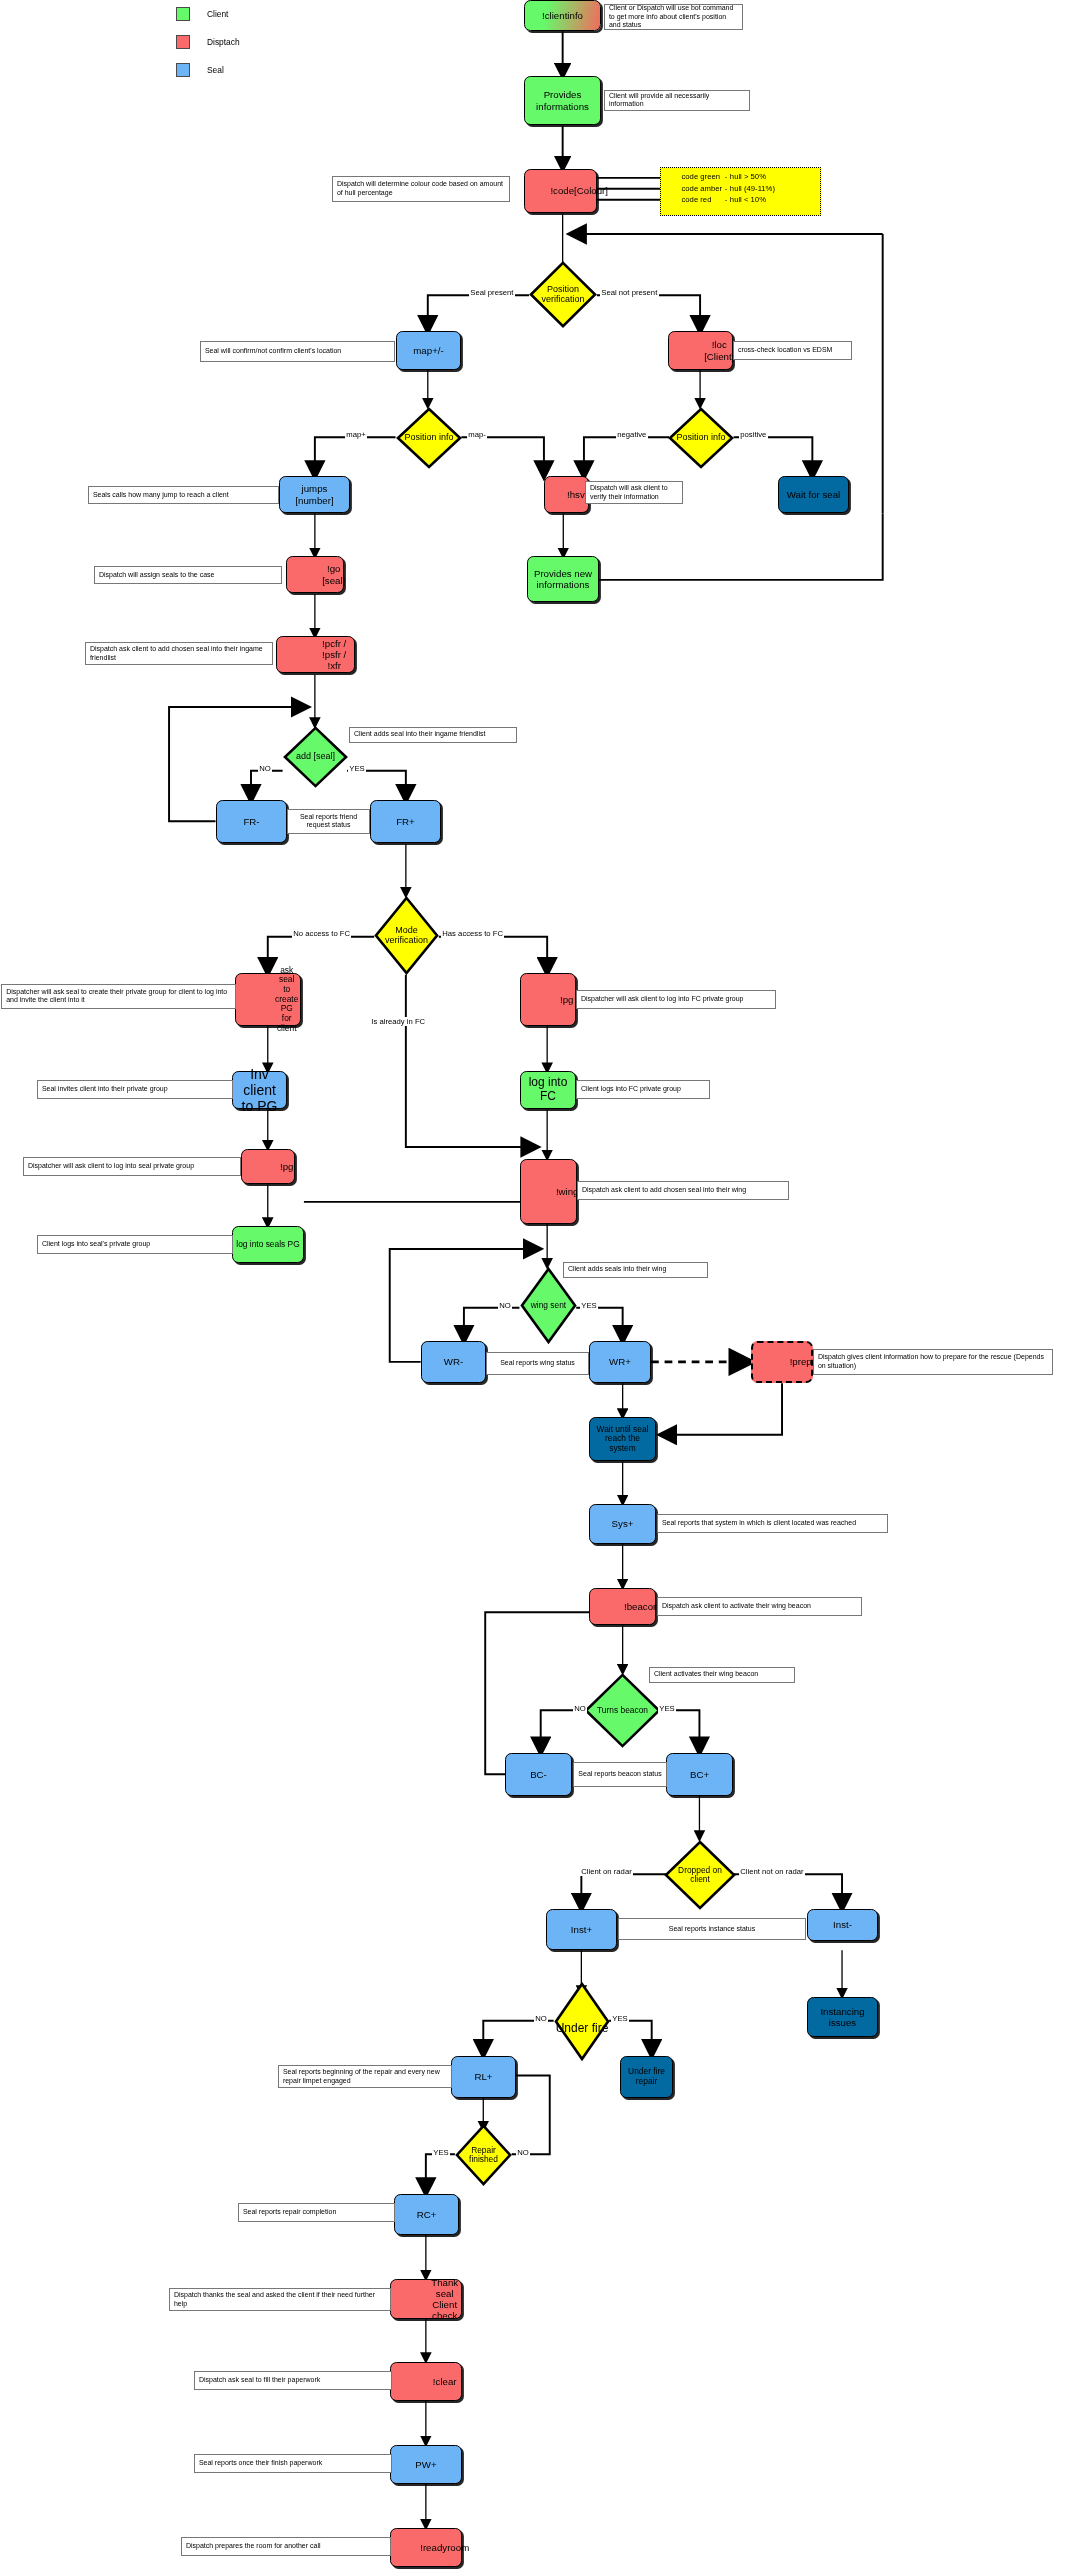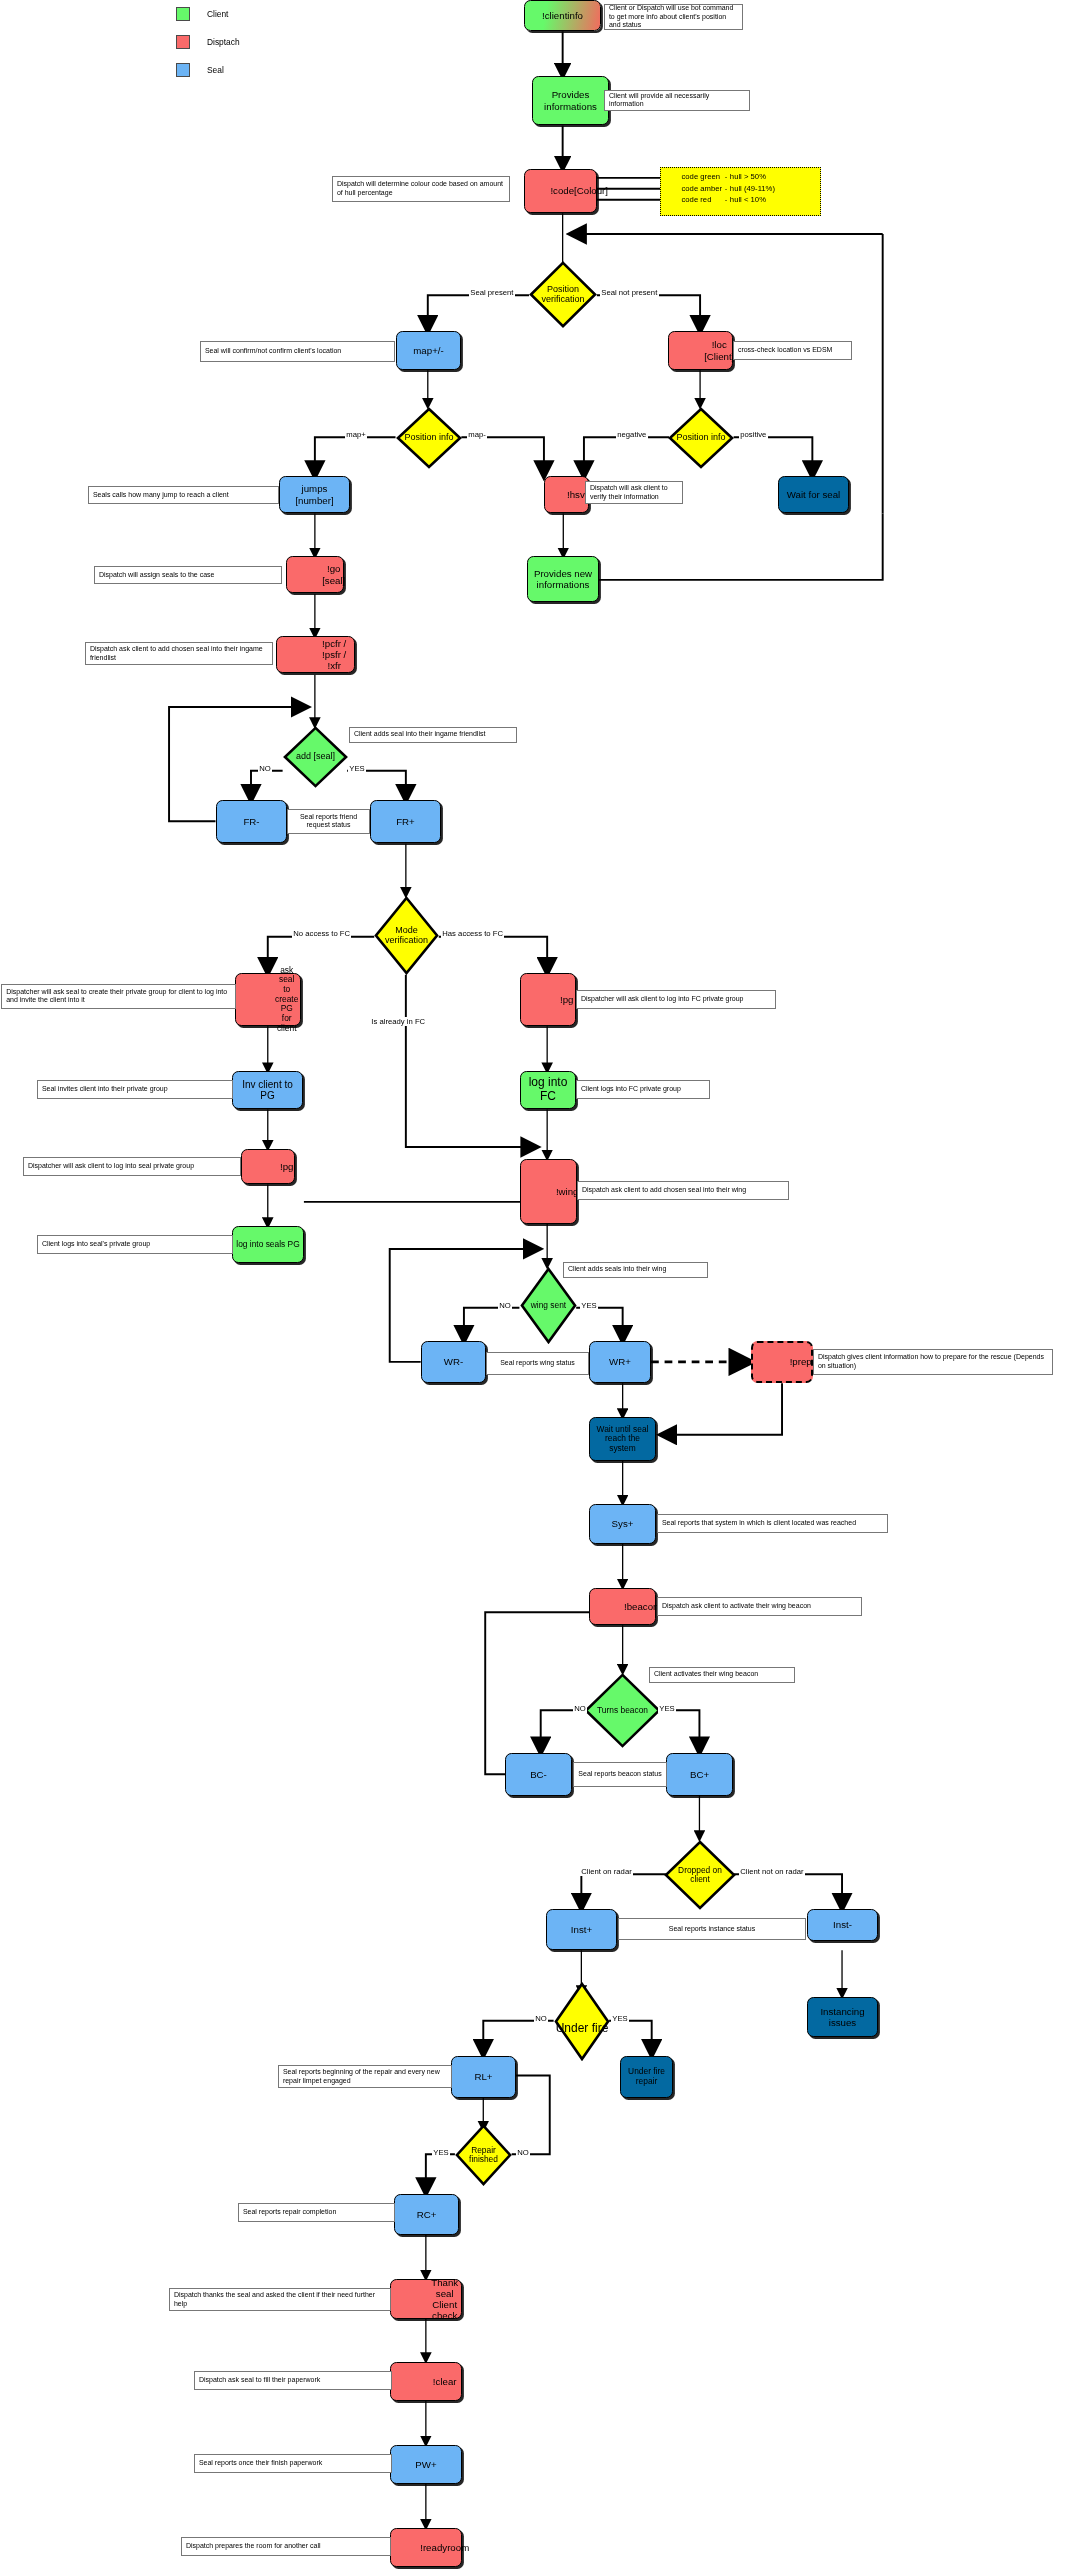--- a/index.html
+++ b/index.html
@@ -175,21 +175,21 @@
   <div class="legendbox" style="left:176px;top:7px;background:#66f96a;"></div>
   <div class="legendlabel" style="left:207px;top:9px;">Client</div>
   <div class="legendbox" style="left:176px;top:35px;background:#fa6a6a;"></div>
   <div class="legendlabel" style="left:207px;top:37px;">Disptach</div>
   <div class="legendbox" style="left:176px;top:63px;background:#6cb4f5;"></div>
   <div class="legendlabel" style="left:207px;top:65px;">Seal</div>
 
   <div class="node gradient" style="left:524px;top:0px;width:77px;height:31px;">!clientinfo</div>
   <div class="note" style="left:604px;top:3.9px;width:139px;height:26px;">Client or Dispatch will use bot command to get more info about client's position and status</div>
 
-  <div class="node green" style="left:524px;top:76px;width:77px;height:49px;white-space:pre-line;margin-left:8px;">Provides
+  <div class="node green" style="left:524px;top:76px;width:77px;height:49px;white-space:pre-line;">Provides
 informations</div>
   <div class="note" style="left:604px;top:90px;width:146px;height:20.7px;">Client will provide all necessarily information</div>
 
   <div class="node red" style="left:524px;top:169px;width:73px;height:44px;">!code[Colour]</div>
   <div class="note" style="left:332px;top:176px;width:178px;height:26px;">Dispatch will determine colour code based on amount of hull percentage</div>
 
   <div class="codebox" style="left:660px;top:167px;width:161px;height:49px;">
     <table>
       <tbody>
           <tr>
@@ -288,21 +288,21 @@
   <div class="elabel" style="left:370px;top:1017px;">Is already in FC</div>
 
   <div class="node red" style="left:235px;top:973px;width:66px;height:53px;white-space:pre-line;font-size:8.4px;">ask seal to
 create PG for
 client</div>
   <div class="note" style="left:1.3px;top:984px;width:235px;height:24.5px;">Dispatcher will ask seal to create their private group for client to log into and invite the client into it</div>
 
   <div class="node red" style="left:520px;top:973px;width:56px;height:53px;">!pg</div>
   <div class="note" style="left:576px;top:990px;width:200px;height:19.4px;">Dispatcher will ask client to log into FC private group</div>
 
-  <div class="node blue" style="left:232px;top:1071px;width:71px;height:38px;font-size:10px;">Inv client to PG</div>
+  <div class="node blue" style="left:232px;top:1071px;width:55px;height:38px;font-size:14px;">Inv client to PG</div>
   <div class="note" style="left:37px;top:1080px;width:196px;height:19.4px;">Seal invites client into their private group</div>
 
   <div class="node green" style="left:520px;top:1071px;width:56px;height:38px;font-size:12px;">log into FC</div>
   <div class="note" style="left:576px;top:1080px;width:134px;height:19.4px;">Client logs into FC private group</div>
 
   <div class="node red" style="left:241px;top:1149px;width:54px;height:35px;">!pg</div>
   <div class="note" style="left:23px;top:1157px;width:218px;height:19.4px;">Dispatcher will ask client to log into seal private group</div>
 
   <div class="node green" style="left:232px;top:1226px;width:72px;height:37px;font-size:8.4px;">log into seals PG</div>
   <div class="note" style="left:37px;top:1235px;width:196px;height:19.4px;">Client logs into seal's private group</div>

